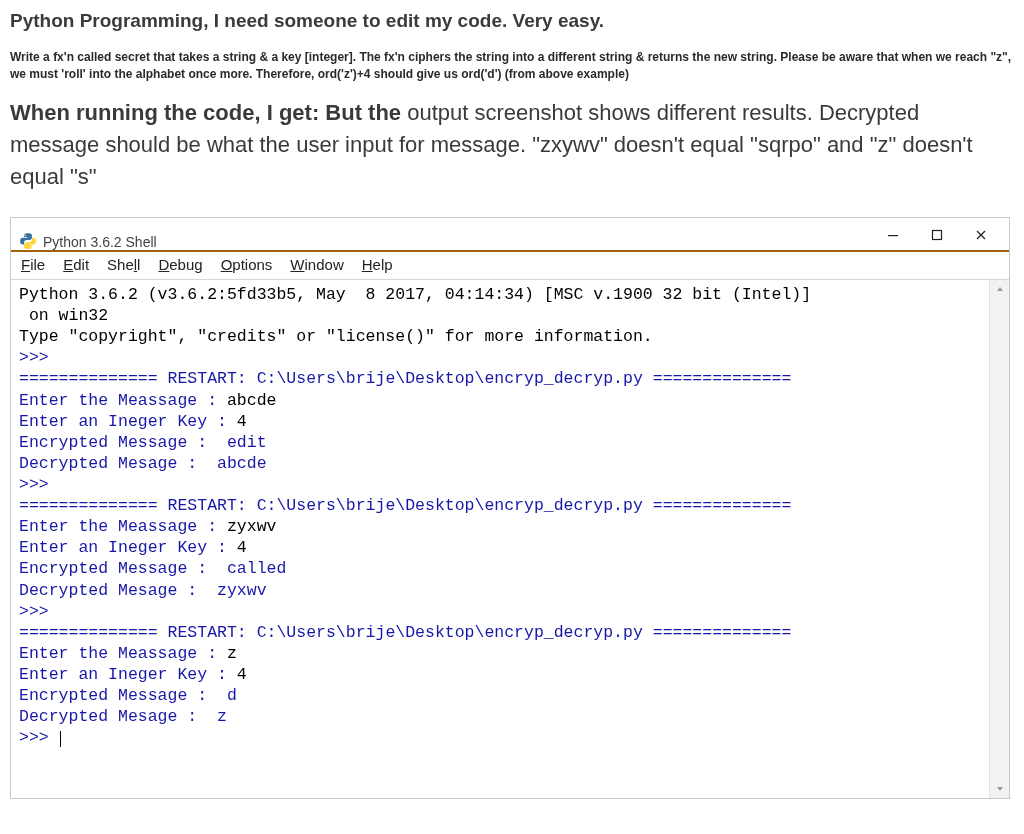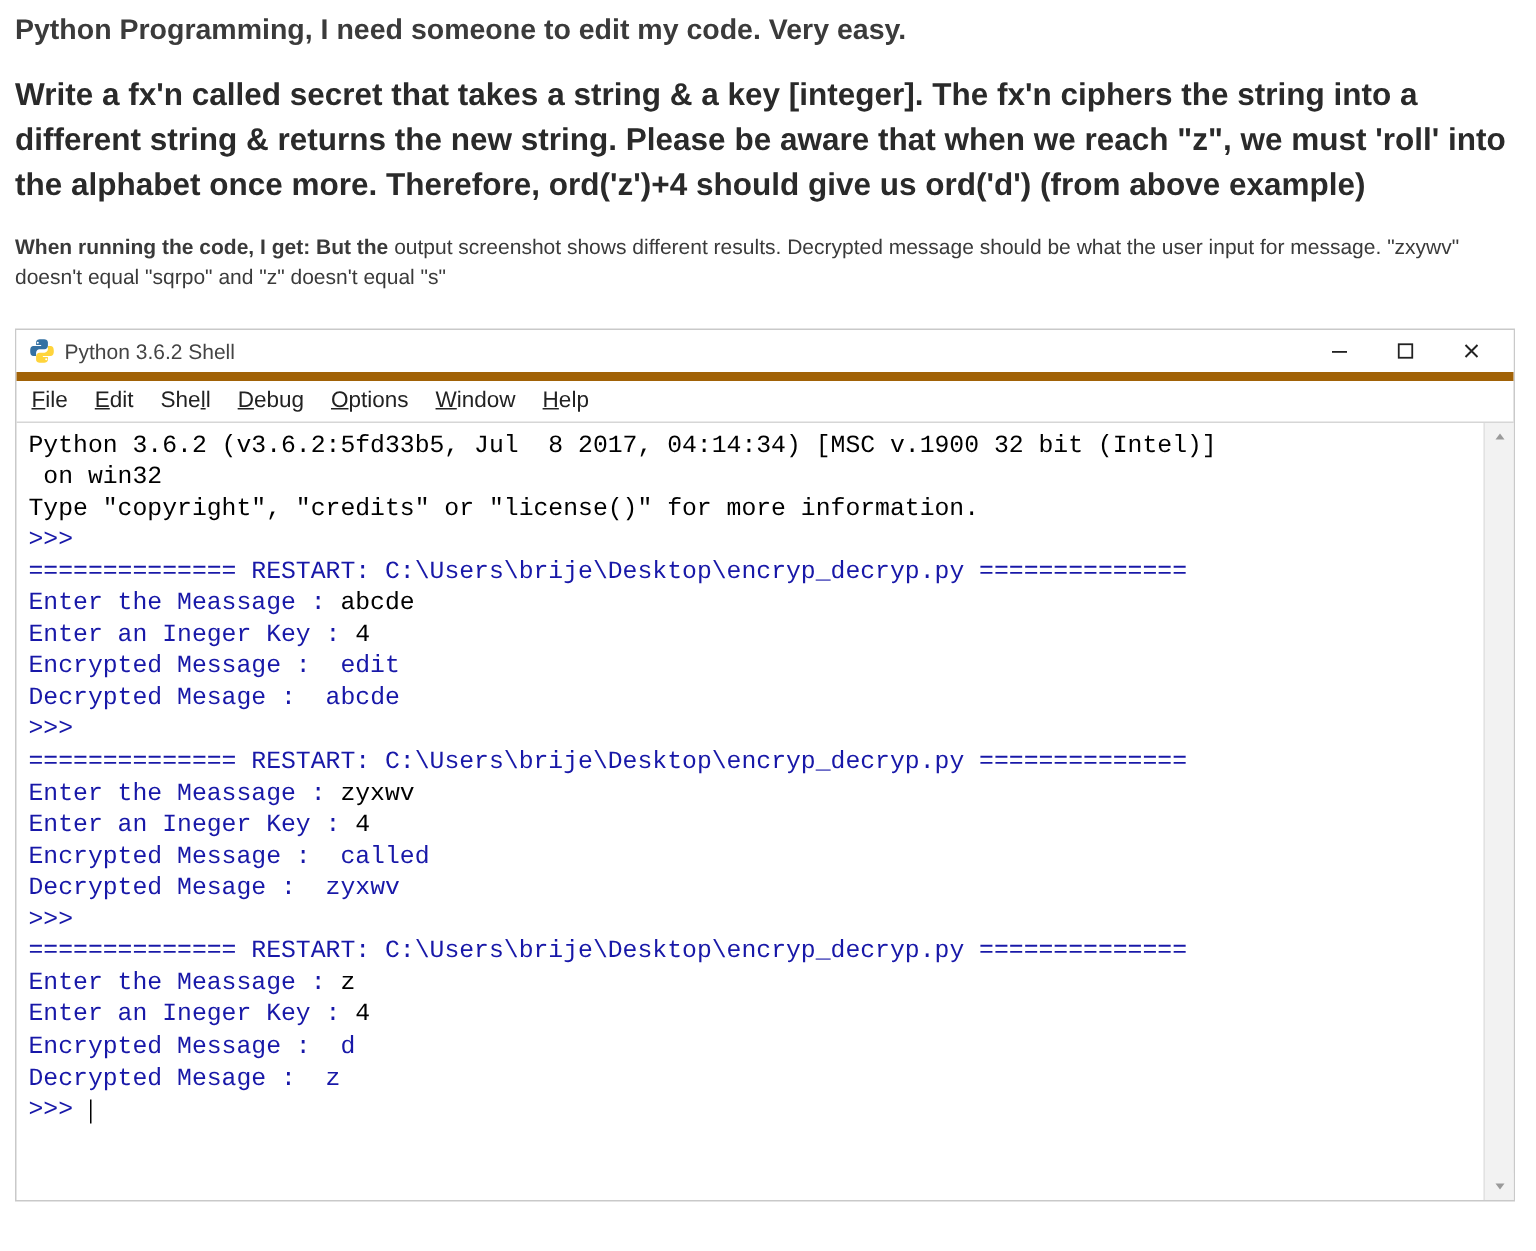--- a/index.html
+++ b/index.html
@@ -12,46 +12,46 @@
       padding: 8px 10px;
     }
     .question-title {
       font-size: 19px;
       font-weight: 700;
       color: #3b3b3b;
       margin-bottom: 14px;
       line-height: 1.4;
     }
     .question-bold {
-      font-size: 21px;
+      font-size: 12px;
       font-weight: 700;
       color: #2a2a2a;
       margin-bottom: 14px;
       line-height: 1.45;
     }
     .question-mixed {
-      font-size: 14px;
+      font-size: 22px;
       color: #3a3a3a;
       margin-bottom: 3px;
       line-height: 1.45;
     }
     .question-mixed .b { font-weight: 700; }
     .shell-window {
       border: 1px solid #c9c9c9;
       margin-top: 24px;
       width: 1000px;
       background: #fff;
     }
     .titlebar {
       display: flex;
-      align-items: center;
+      align-items: flex-end;
       height: 34px;
       padding: 0 6px 0 8px;
       background: #fff;
-      border-bottom: 6px solid #a16207;
+      border-bottom: 2px solid #a16207;
     }
     .titlebar .app-icon {
       width: 18px; height: 18px; margin-right: 6px;
       display: inline-flex; align-items: center; justify-content: center;
     }
     .titlebar .title-text {
       font-size: 14px;
       color: #444;
       flex: 0 0 auto;
     }
@@ -150,21 +150,21 @@
     <span class="menu-item"><span class="u">F</span>ile</span>
     <span class="menu-item"><span class="u">E</span>dit</span>
     <span class="menu-item">She<span class="u">l</span>l</span>
     <span class="menu-item"><span class="u">D</span>ebug</span>
     <span class="menu-item"><span class="u">O</span>ptions</span>
     <span class="menu-item"><span class="u">W</span>indow</span>
     <span class="menu-item"><span class="u">H</span>elp</span>
   </div>
 
   <div style="position:relative;">
-    <div class="console-area console-scroll"><span class="tok-black">Python 3.6.2 (v3.6.2:5fd33b5, Jul  8 2017, 04:14:34) [MSC v.1900 32 bit (Intel)]</span>
+    <div class="console-area console-scroll"><span class="tok-black">Python 3.6.2 (v3.6.2:5fd33b5, May  8 2017, 04:14:34) [MSC v.1900 32 bit (Intel)]</span>
 <span class="tok-black"> on win32</span>
 <span class="tok-black">Type "copyright", "credits" or "license()" for more information.</span>
 <span class="tok-blue">&gt;&gt;&gt;</span><span class="tok-black"> </span>
 <span class="tok-blue">==============</span><span class="tok-blue"> RESTART: </span><span class="tok-blue">C:\Users\brije\Desktop\encryp_decryp.py</span><span class="tok-blue"> ==============</span>
 <span class="tok-blue">Enter the Meassage : </span><span class="tok-black">abcde</span>
 <span class="tok-blue">Enter an Ineger Key : </span><span class="tok-black">4</span>
 <span class="tok-blue">Encrypted Message :  </span><span class="tok-blue">edit</span>
 <span class="tok-blue">Decrypted Mesage :  </span><span class="tok-blue">abcde</span>
 <span class="tok-blue">&gt;&gt;&gt;</span><span class="tok-black"> </span>
 <span class="tok-blue">==============</span><span class="tok-blue"> RESTART: </span><span class="tok-blue">C:\Users\brije\Desktop\encryp_decryp.py</span><span class="tok-blue"> ==============</span>

